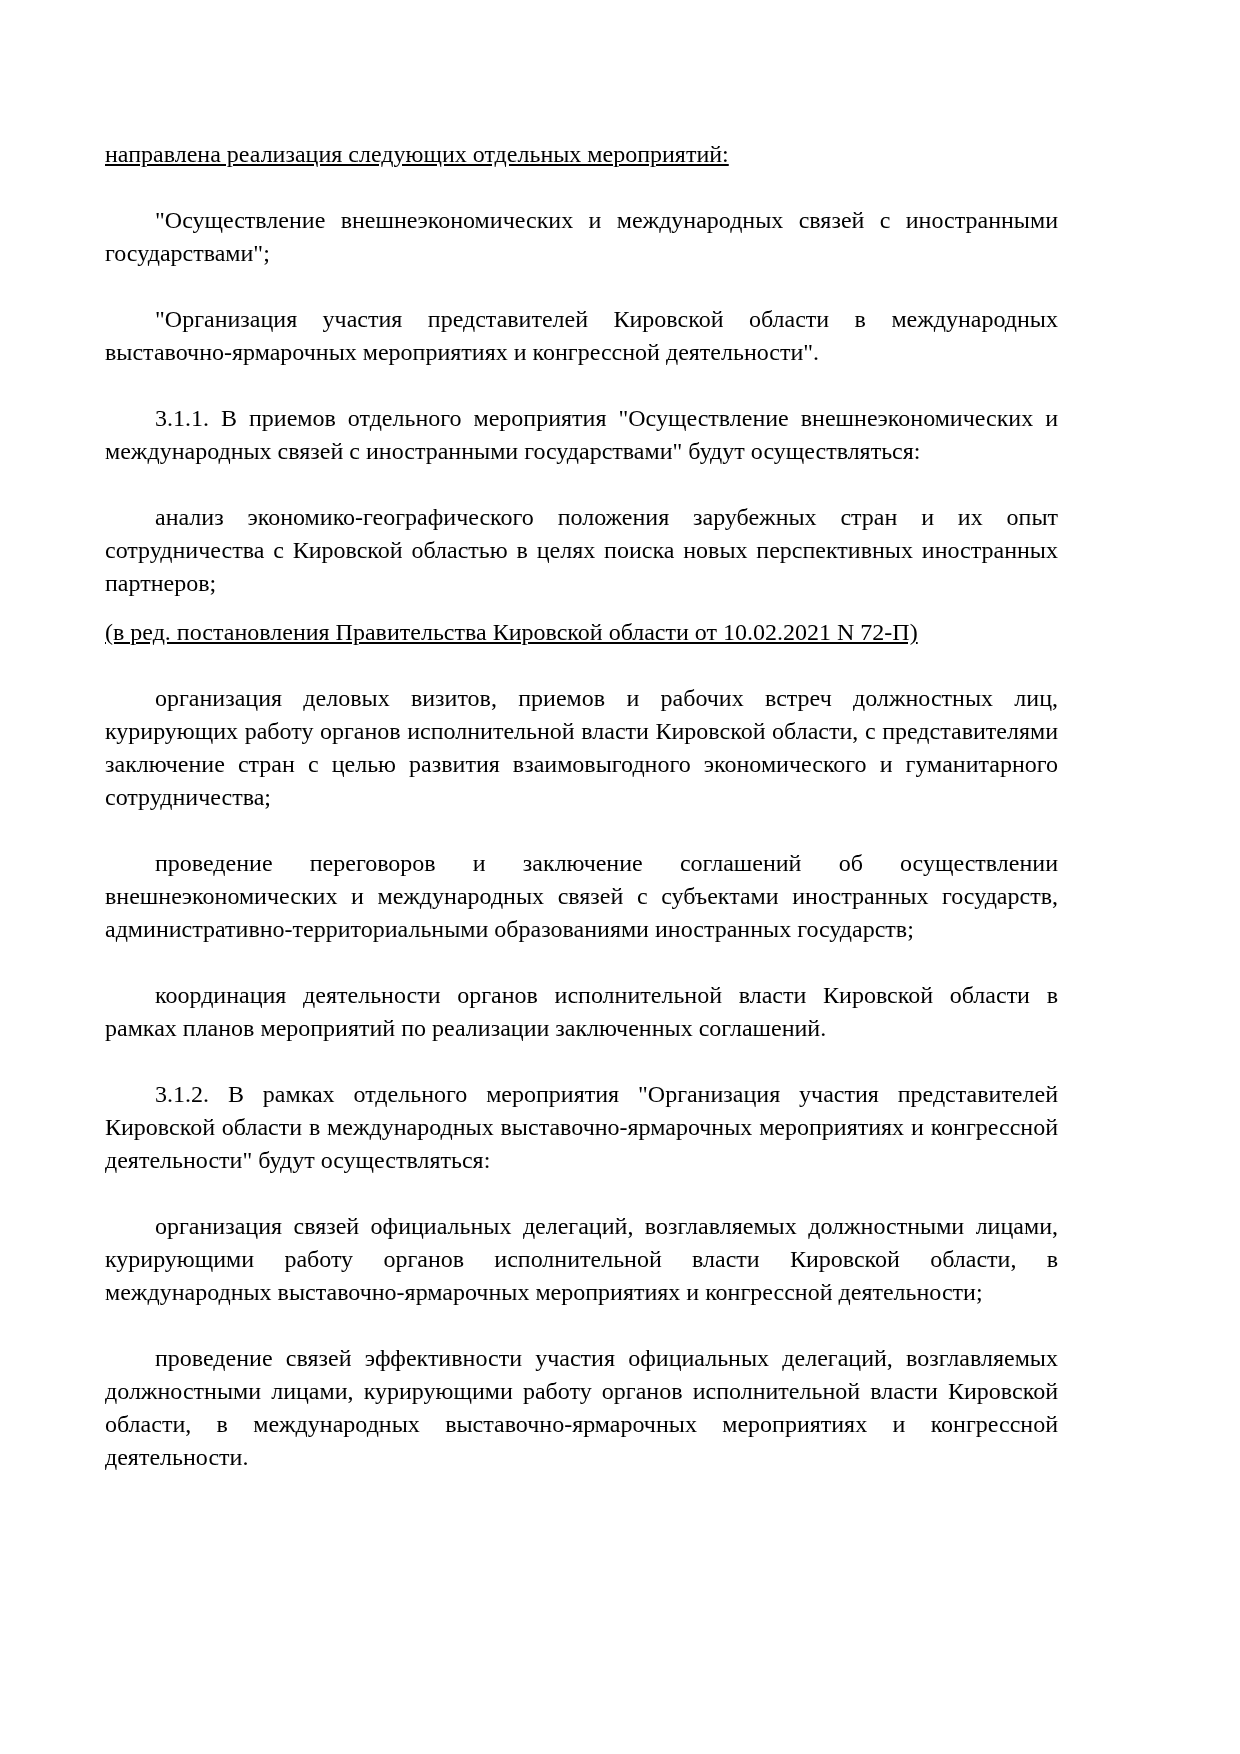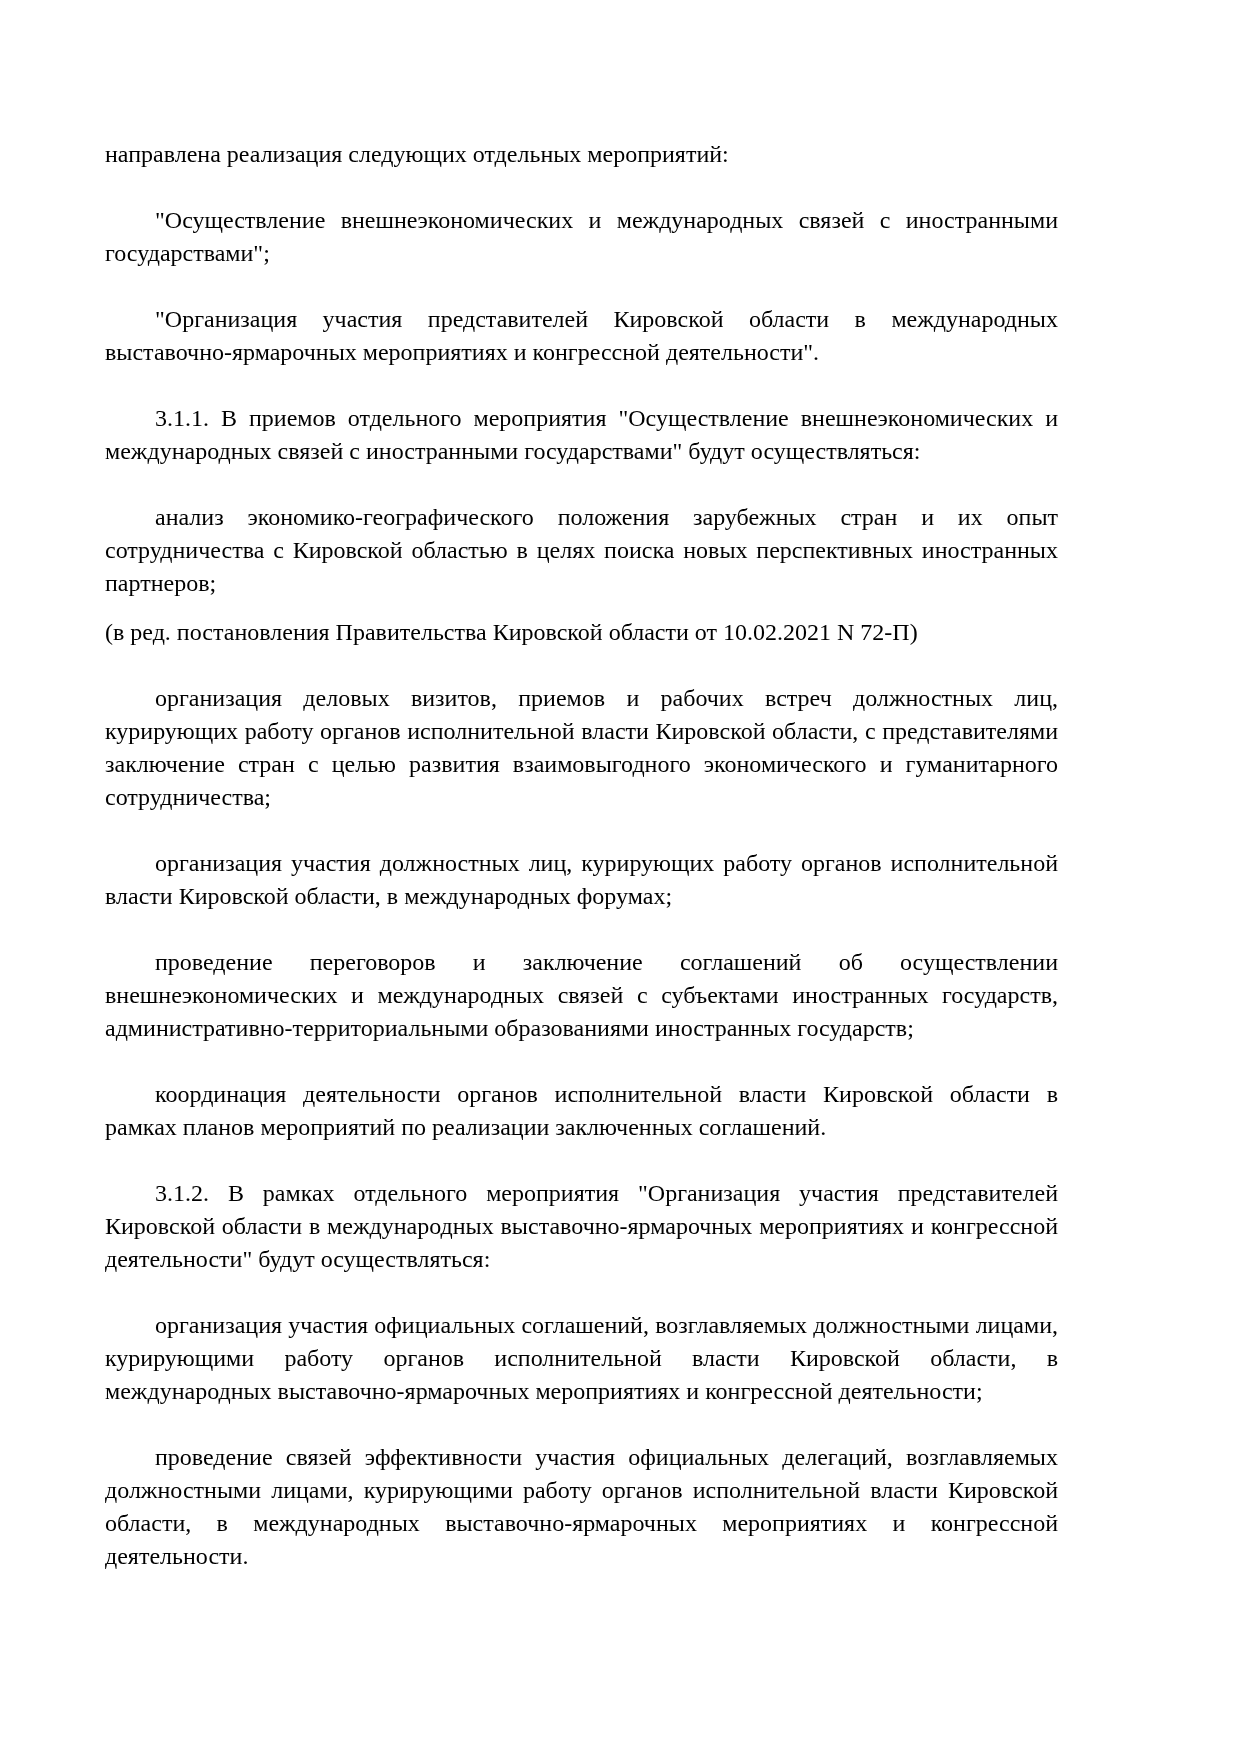--- a/index.html
+++ b/index.html
@@ -19,36 +19,36 @@
     line-height: 33px;
     color: #000000;
   }
   .para {
     margin: 0 0 33px 0;
     text-align: justify;
     text-indent: 50px;
   }
   .para.no-indent {
     text-indent: 0;
+    text-decoration: underline;
   }
   .para.tight {
     margin-bottom: 16px;
   }
 </style>
 </head>
 <body>
 
 <div class="page">
   <p class="para no-indent">направлена реализация следующих отдельных мероприятий:</p>
   <p class="para">"Осуществление внешнеэкономических и международных связей с иностранными государствами";</p>
   <p class="para">"Организация участия представителей Кировской области в международных выставочно-ярмарочных мероприятиях и конгрессной деятельности".</p>
   <p class="para">3.1.1. В приемов отдельного мероприятия "Осуществление внешнеэкономических и международных связей с иностранными государствами" будут осуществляться:</p>
   <p class="para tight">анализ экономико-географического положения зарубежных стран и их опыт сотрудничества с Кировской областью в целях поиска новых перспективных иностранных партнеров;</p>
   <p class="para no-indent">(в ред. постановления Правительства Кировской области от 10.02.2021 N 72-П)</p>
   <p class="para">организация деловых визитов, приемов и рабочих встреч должностных лиц, курирующих работу органов исполнительной власти Кировской области, с представителями заключение стран с целью развития взаимовыгодного экономического и гуманитарного сотрудничества;</p>
-  <p class="para">организация участия должностных лиц, курирующих работу органов исполнительной власти Кировской области, в международных форумах;</p>
   <p class="para">проведение переговоров и заключение соглашений об осуществлении внешнеэкономических и международных связей с субъектами иностранных государств, административно-территориальными образованиями иностранных государств;</p>
   <p class="para">координация деятельности органов исполнительной власти Кировской области в рамках планов мероприятий по реализации заключенных соглашений.</p>
   <p class="para">3.1.2. В рамках отдельного мероприятия "Организация участия представителей Кировской области в международных выставочно-ярмарочных мероприятиях и конгрессной деятельности" будут осуществляться:</p>
-  <p class="para">организация участия официальных соглашений, возглавляемых должностными лицами, курирующими работу органов исполнительной власти Кировской области, в международных выставочно-ярмарочных мероприятиях и конгрессной деятельности;</p>
+  <p class="para">организация связей официальных делегаций, возглавляемых должностными лицами, курирующими работу органов исполнительной власти Кировской области, в международных выставочно-ярмарочных мероприятиях и конгрессной деятельности;</p>
   <p class="para">проведение связей эффективности участия официальных делегаций, возглавляемых должностными лицами, курирующими работу органов исполнительной власти Кировской области, в международных выставочно-ярмарочных мероприятиях и конгрессной деятельности.</p>
 
 </div>
 
 </body></html>

